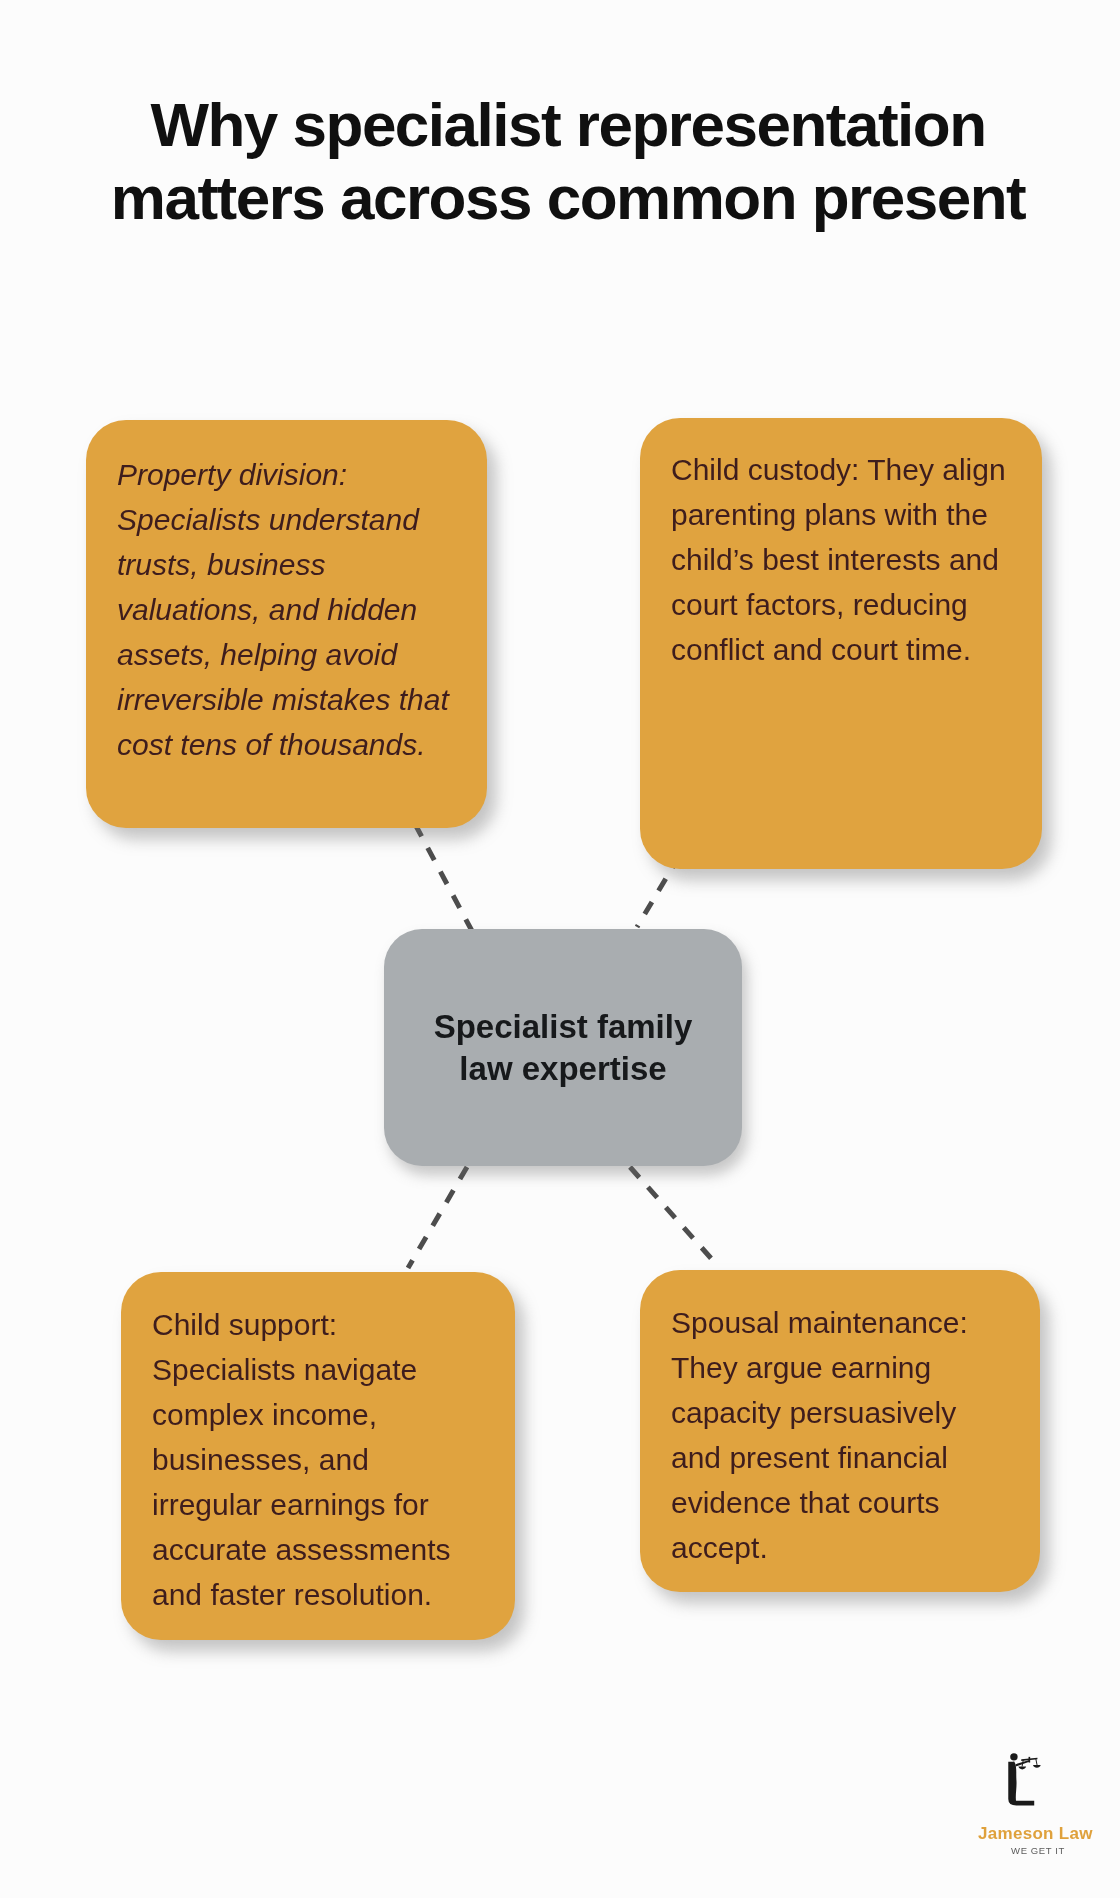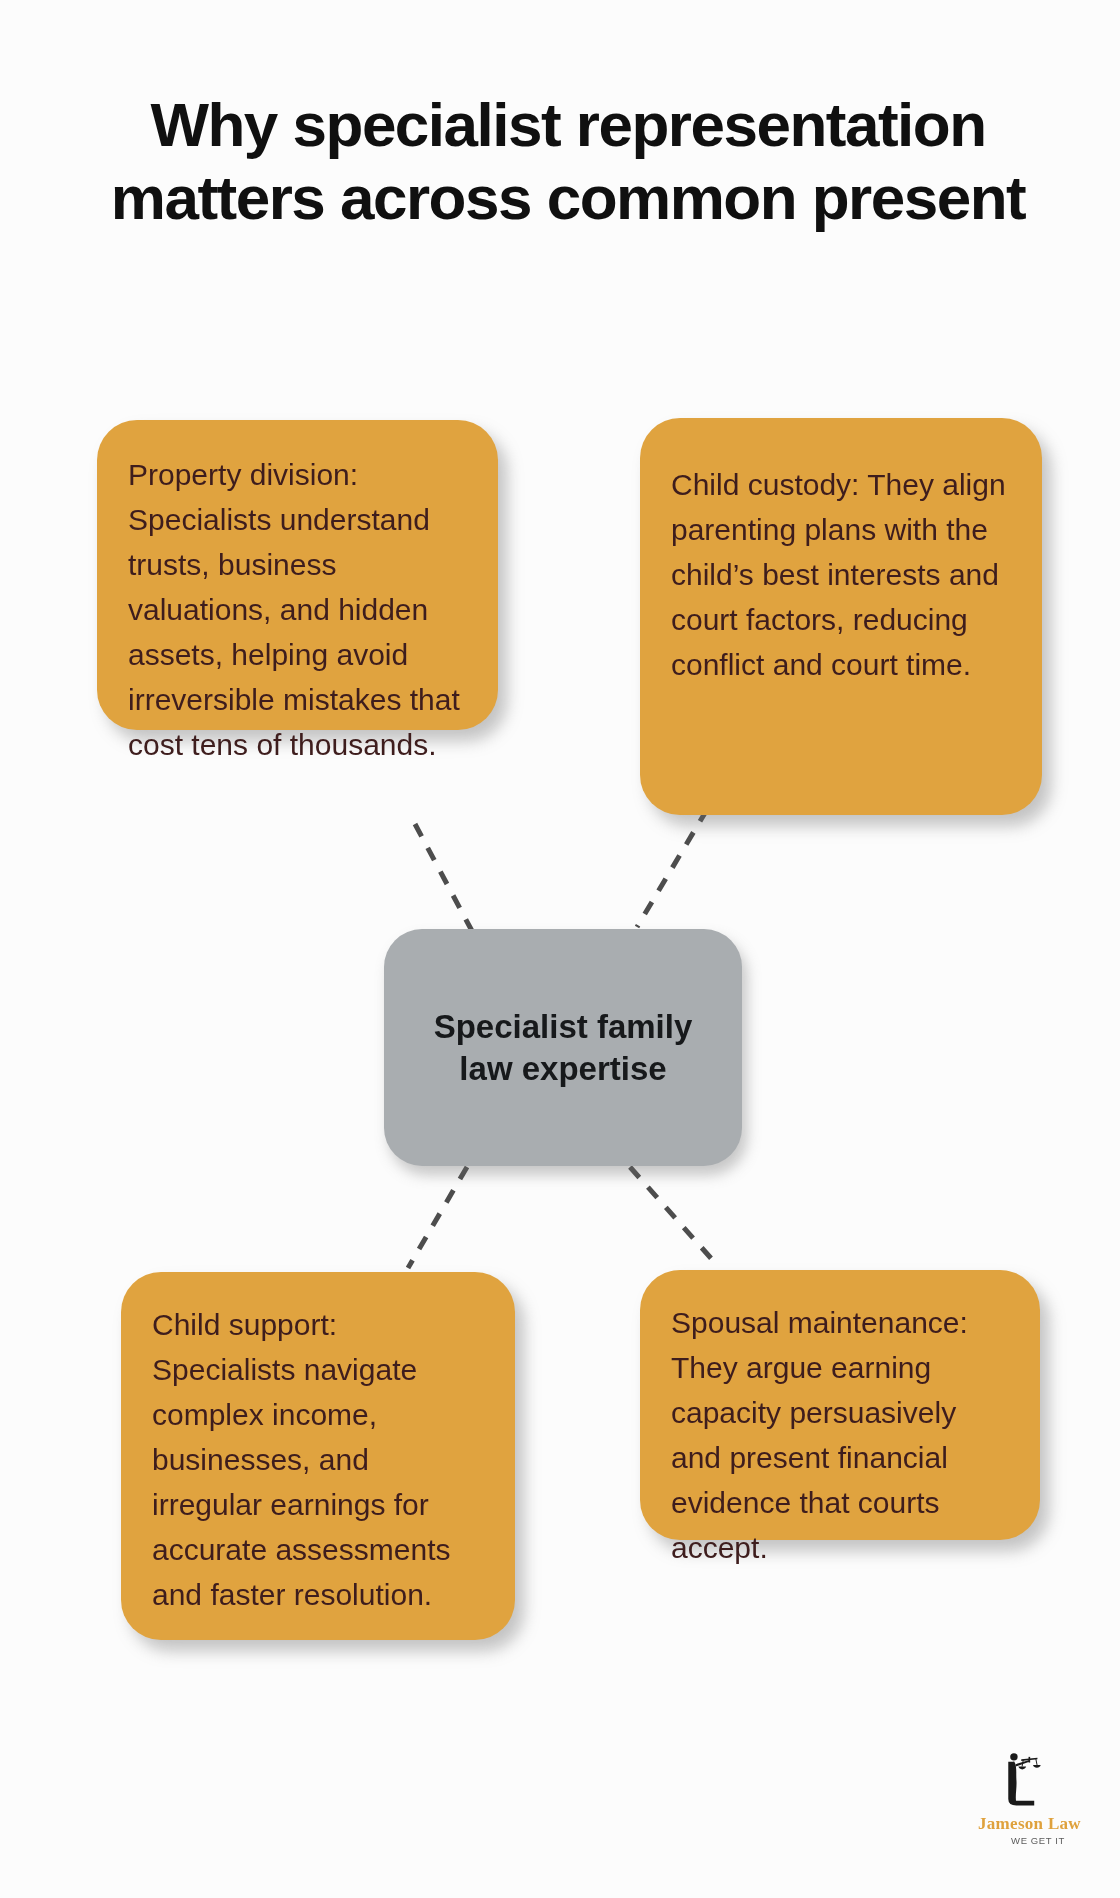--- a/index.html
+++ b/index.html
@@ -35,51 +35,51 @@
     position:absolute;
     background:#e0a33f;
     border-radius:40px;
     box-shadow:9px 11px 16px rgba(110,110,110,0.40);
     color:#3e1d1d;
     font-size:30px;
     line-height:45px;
     box-sizing:border-box;
     padding:32px 28px 0 31px;
   }
-  .node-tl{left:97px;  top:420px;  width:401px; height:310px;}
-  .node-tr{left:640px; top:418px;  width:402px; height:397px; padding-top:44px;}
+  .node-tl{left:86px;  top:420px;  width:401px; height:408px;font-style:italic;}
+  .node-tr{left:640px; top:418px;  width:402px; height:451px; padding-top:29px;}
   .node-bl{left:80px;  top:1272px; width:394px; height:368px; padding-top:30px;margin-left:41px;}
-  .node-br{left:640px; top:1270px; width:400px; height:270px; padding-top:30px;}
+  .node-br{left:640px; top:1270px; width:400px; height:322px; padding-top:30px;}
   
   .center-node{
     position:absolute;
     left:384px;top:929px;width:358px;height:237px;
     background:#a9adb0;
     border-radius:38px;
     box-shadow:5px 9px 14px rgba(110,110,110,0.38);
     display:flex;align-items:center;justify-content:center;
     text-align:center;
     color:#17191b;
     font-weight:bold;
     font-size:33px;
     line-height:42px;
     box-sizing:border-box;
     padding:12px 40px;
   }
   
   .logo{position:absolute;left:978px;top:1752px;width:120px;}
   .logo-mark{display:block;margin-left:14px;}
   .logo-brand{
-    font-family:Liberation Serif, serif;
+    font-family:Liberation Sans, sans-serif;
     font-weight:bold;
     font-size:17px;
     color:#dfa13c;
     letter-spacing:0.3px;
     white-space:nowrap;
-    margin-top:2px;
+    margin-top:12px;
   }
   .logo-tagline-row{display:flex;align-items:center;margin-top:1px;flex-direction:column;}
   .logo-tagline{
     font-size:9.5px;
     color:#5c5c5c;
     letter-spacing:0.6px;
     white-space:nowrap;
   }
   .logo-rule{flex:0 0 52px;height:1px;background:#dddddd;margin-left:5px;}
 </style>

